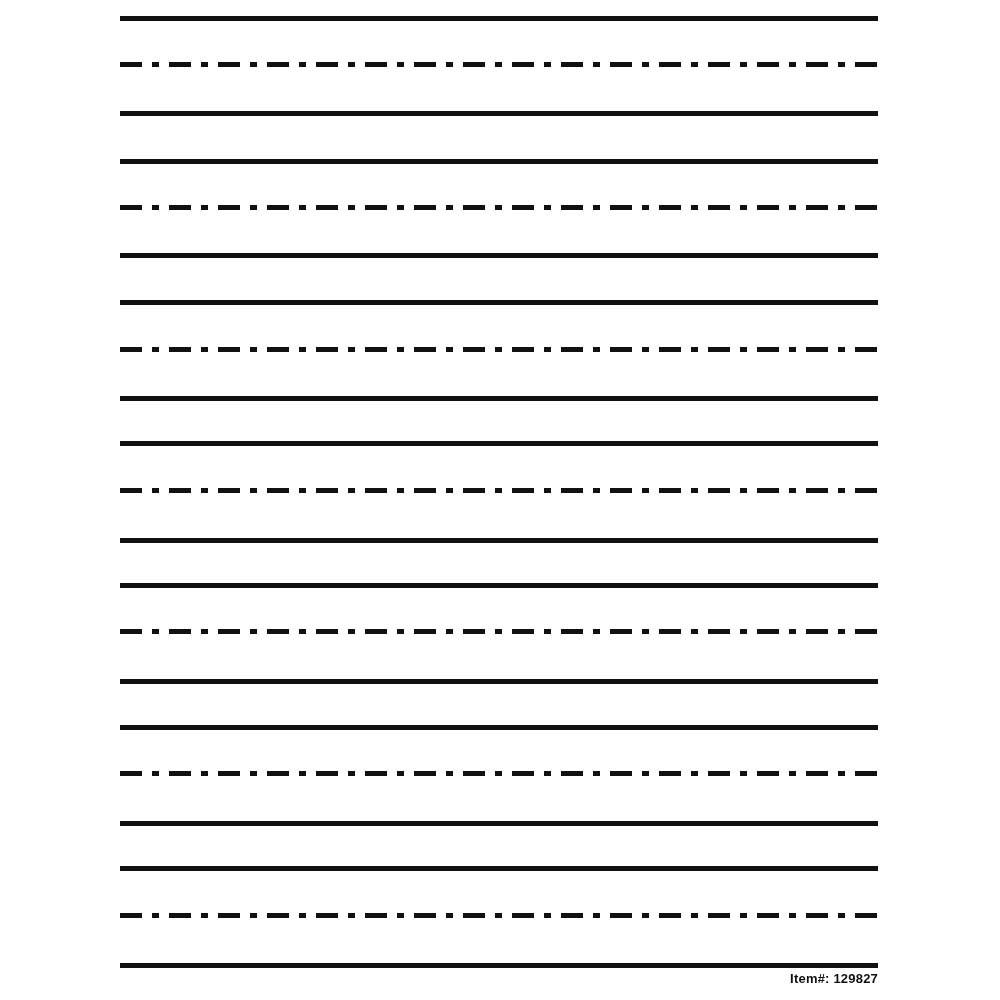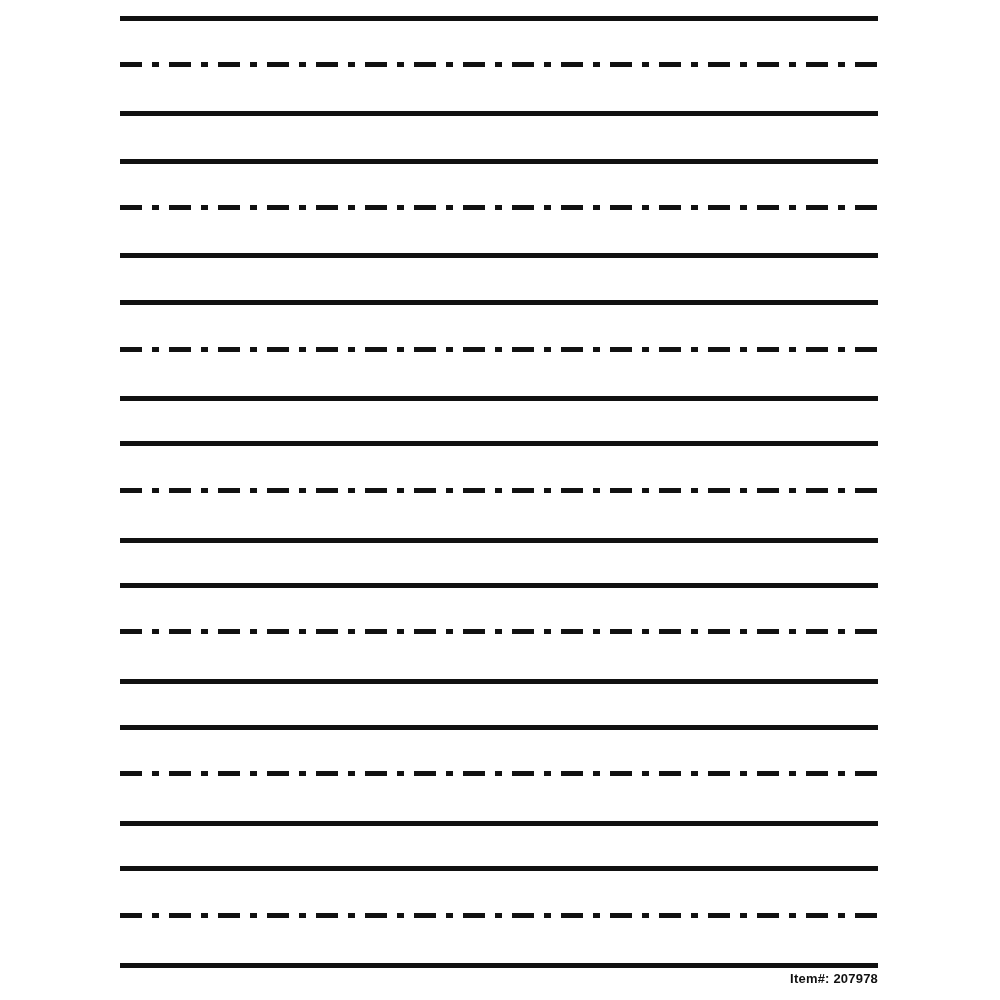--- a/index.html
+++ b/index.html
@@ -96,15 +96,15 @@
 
     <div class="rule solid" style="top:725px"></div>
     <div class="rule dashed" style="top:771px"></div>
     <div class="rule solid" style="top:821px"></div>
 
     <div class="rule solid" style="top:866px"></div>
     <div class="rule dashed" style="top:913px"></div>
     <div class="rule solid" style="top:963px"></div>
   </div>
 
-  <div id="item-number">Item#: 207978</div>
+  <div id="item-number">Item#: 129827</div>
 
 </div>
 
 </body></html>

